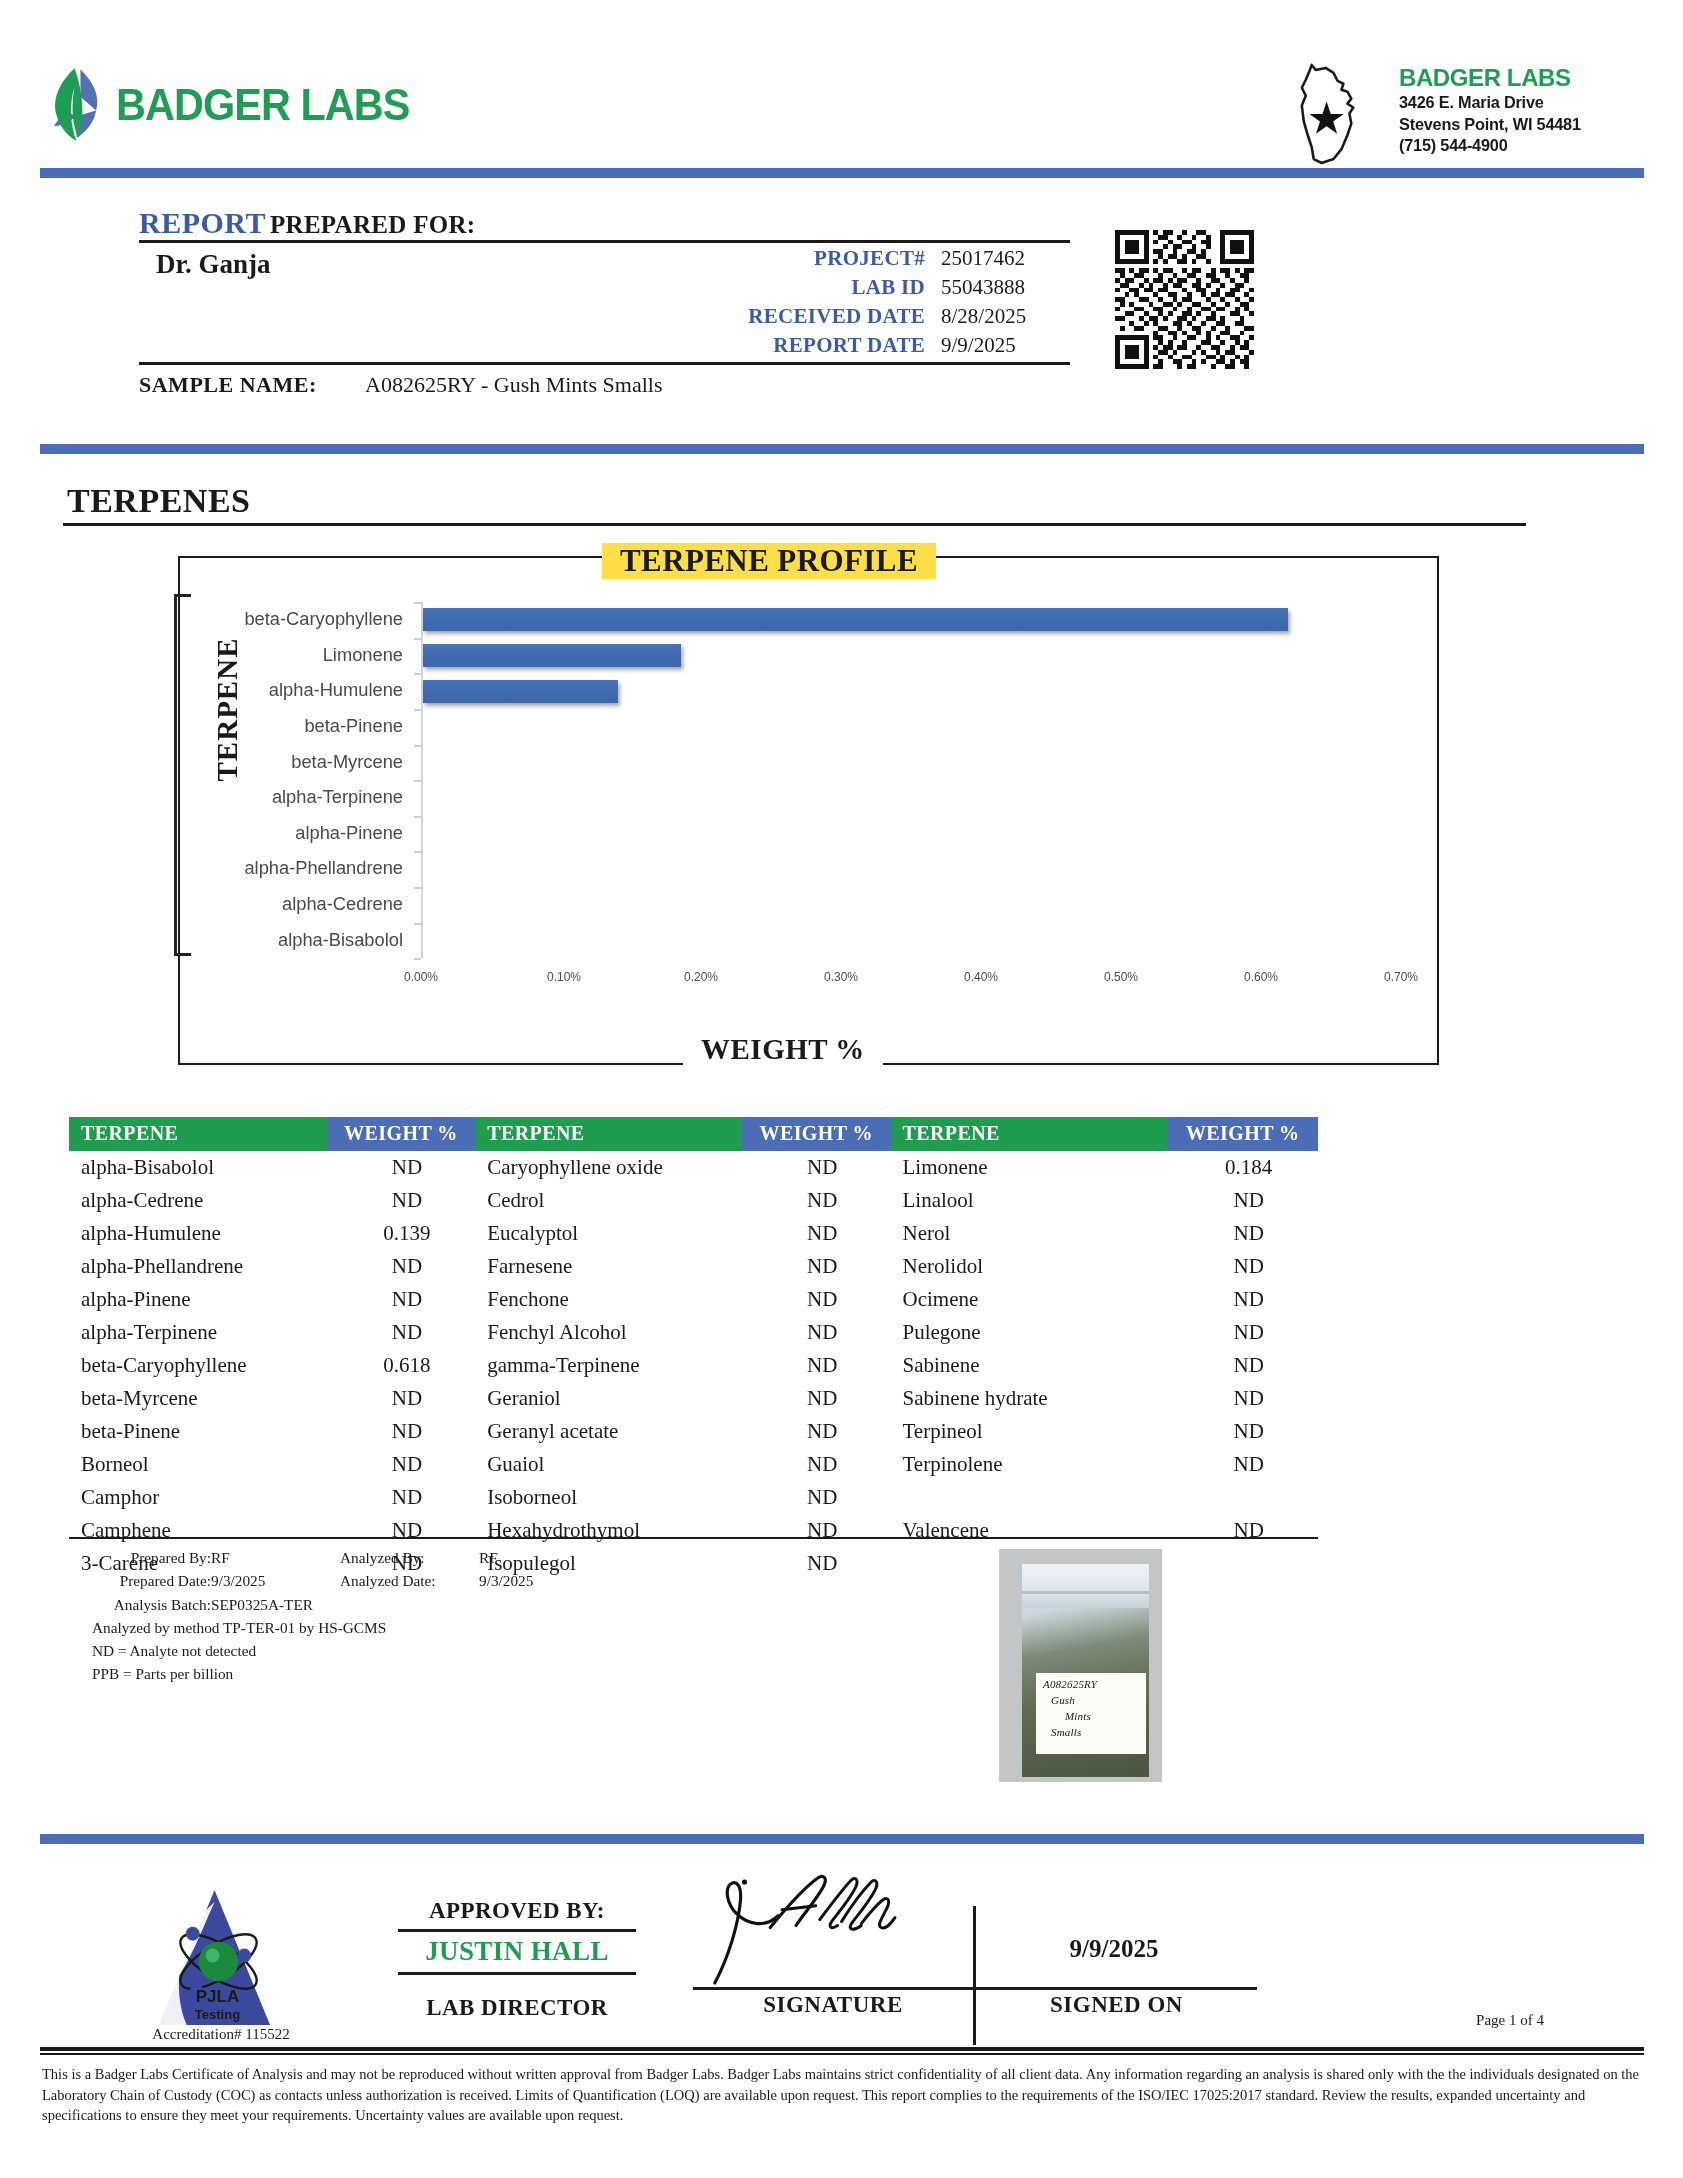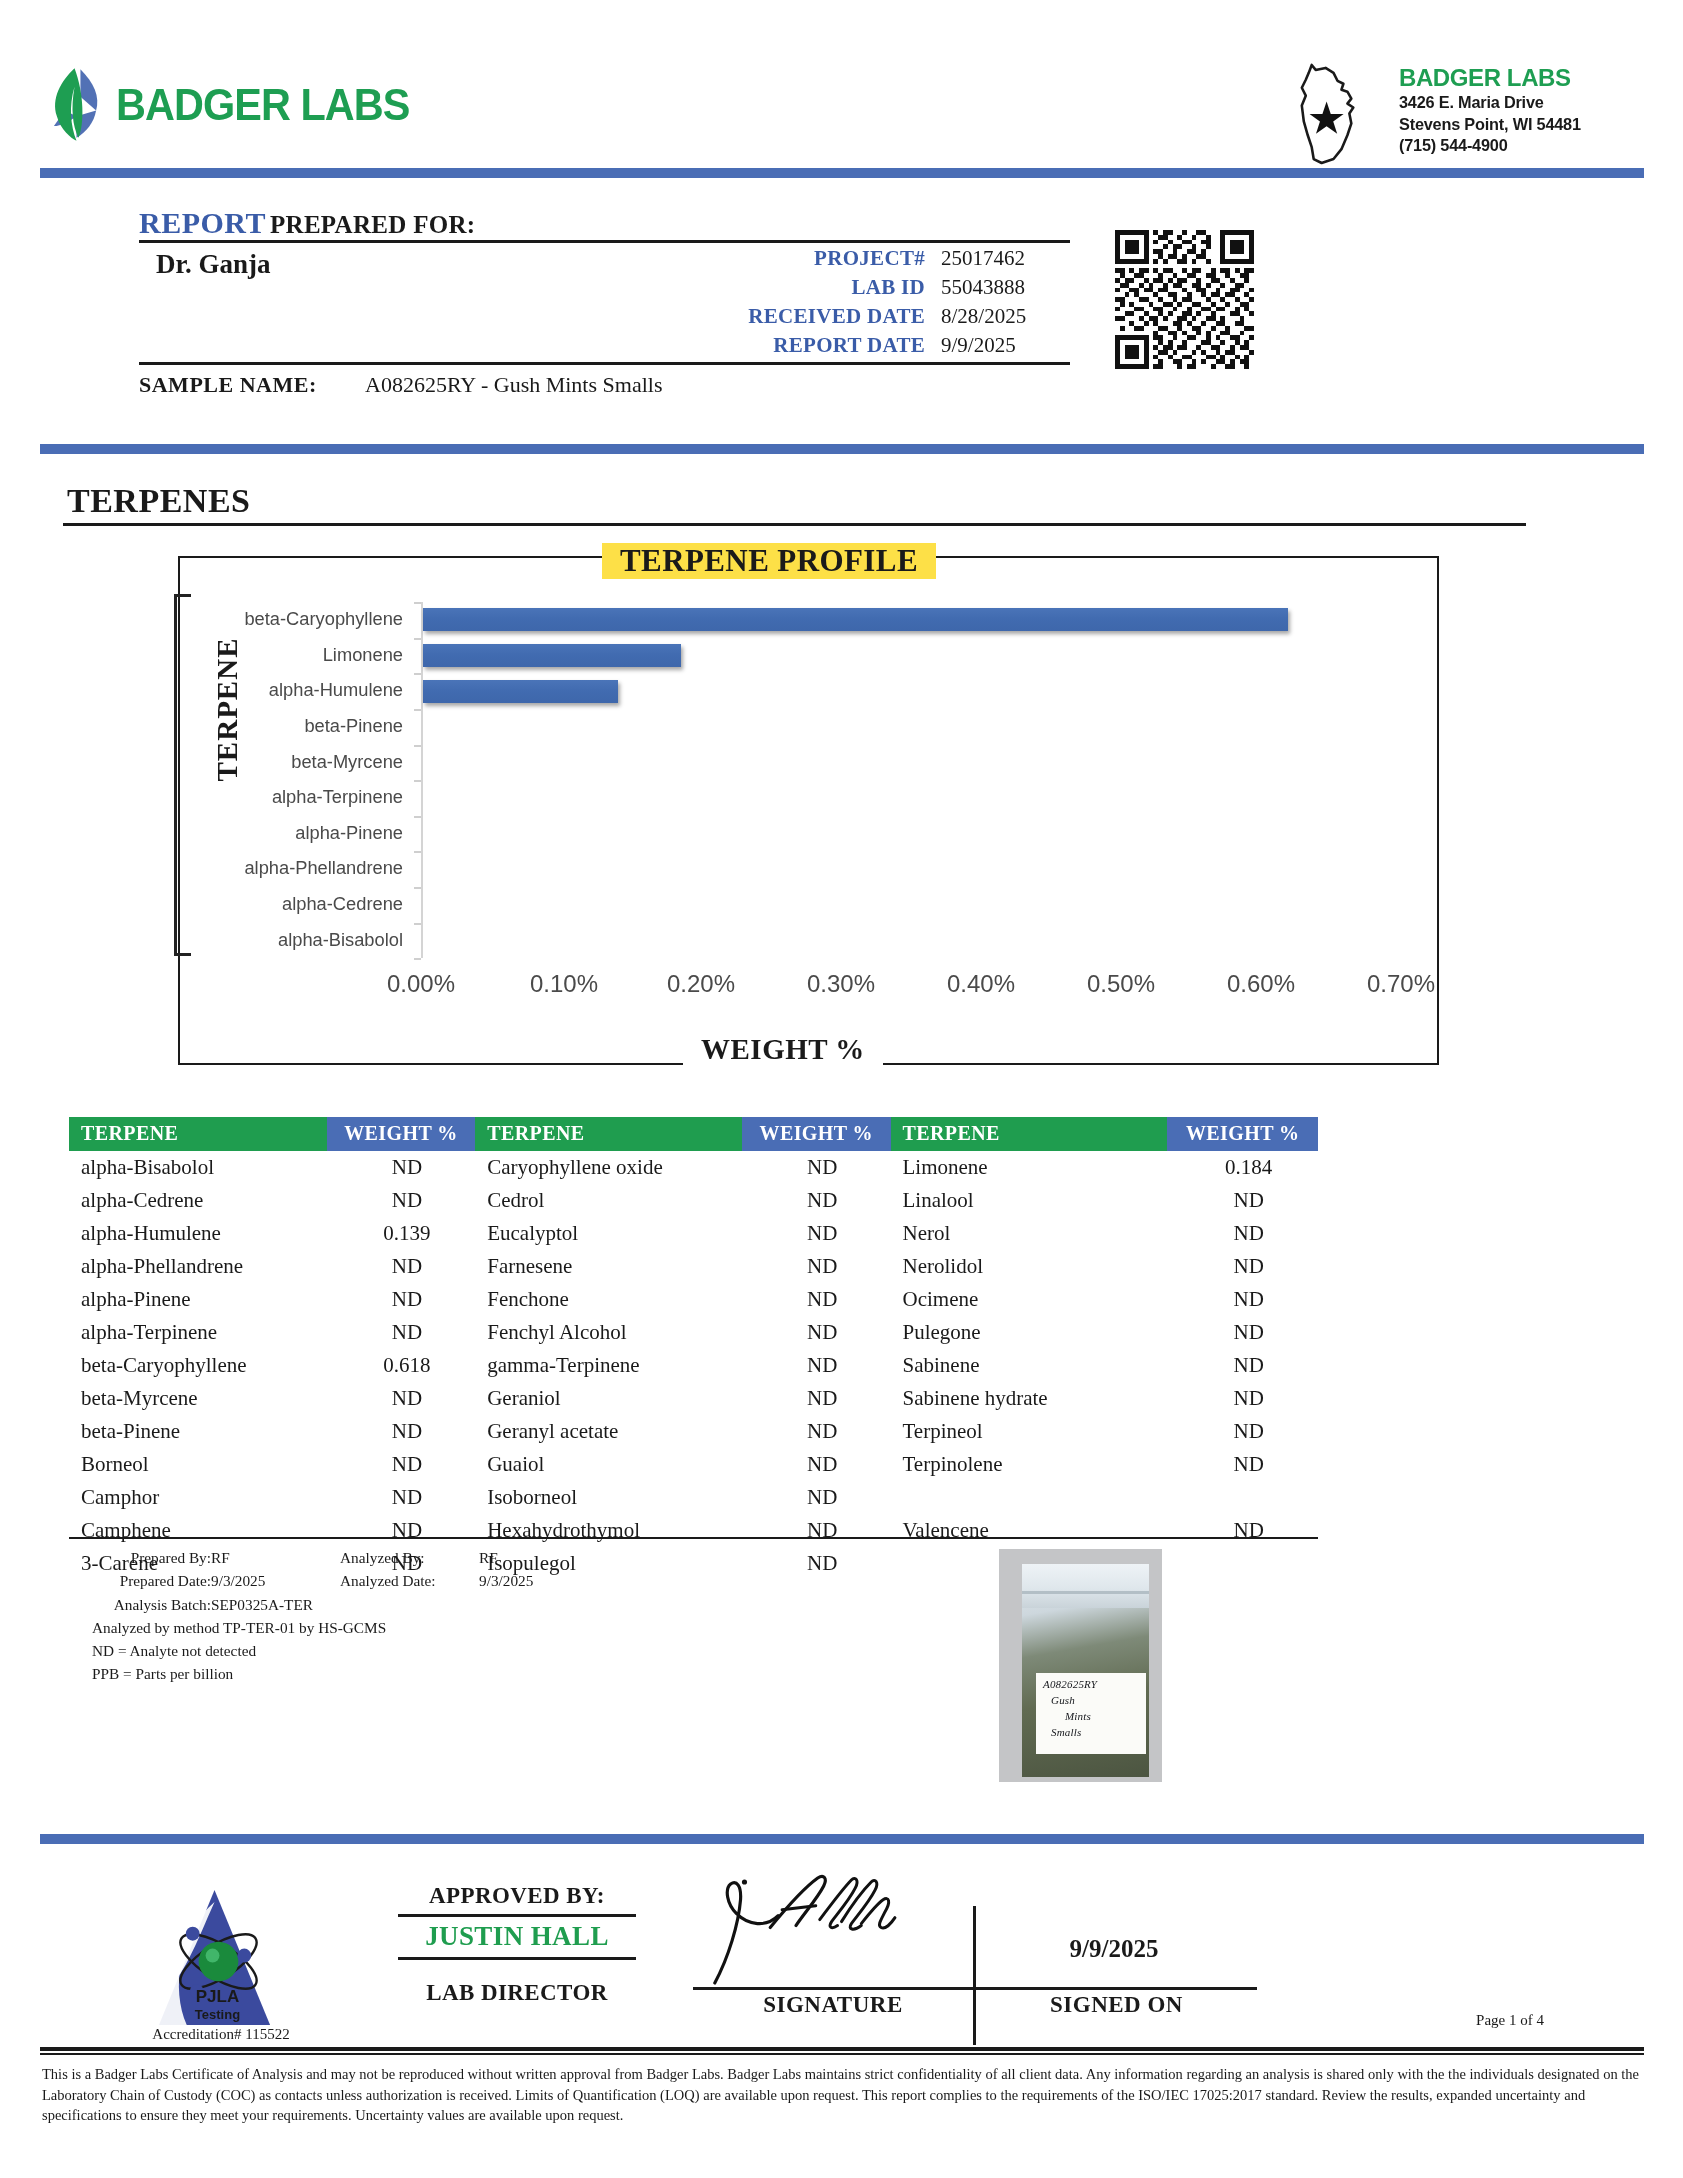--- a/index.html
+++ b/index.html
@@ -65,21 +65,21 @@
               border-left:3px solid #222; border-top:3px solid #222; border-bottom:3px solid #222; }
 
   .plot { position:absolute; left:421px; top:602px; width:980px; height:356px; }
   .axis-v { position:absolute; left:0; top:0; width:2px; height:356px; background:#d4d4d4; }
   .tick { position:absolute; left:-7px; width:7px; height:1.6px; background:#cfcfcf; }
   .cat-label { position:absolute; right:998px; font-family:"Liberation Sans", sans-serif;
                font-size:18.3px; color:#4a4a4a; white-space:nowrap; text-align:right; }
   .bar { position:absolute; height:23px; background:linear-gradient(180deg,#4a74b8 0%,#416bb0 48%,#3e67ab 100%);
          box-shadow:2px 3px 4px rgba(0,0,0,0.35); }
   .xtick-label { position:absolute; top:368px; font-family:"Liberation Sans", sans-serif;
-                 font-size:24px; color:#4a4a4a; transform:translateX(-50%); white-space:nowrap; }
+                 font-size:12px; color:#4a4a4a; transform:translateX(-50%); white-space:nowrap; }
 
   
   .tbl { position:absolute; left:69px; top:1117px; width:1249px; border-collapse:collapse; }
   .tbl th { font-family:"Liberation Serif", serif; font-weight:bold; font-size:20px; color:#ffffff;
             text-align:left; padding:5px 0 6px 12px; letter-spacing:0.4px; }
   .th-green { background:#1f9d4f; }
   .th-blue  { background:#4a6db5; text-align:center !important; padding-left:0 !important; }
   .tbl td { font-size:21px; padding:2px 0 2px 12px; height:29px; }
   .td-val { text-align:center; padding-left:0; }
   .tbl tbody tr:last-child td { border-bottom:none; }
@@ -106,21 +106,21 @@
 
   
   .pjla { position:absolute; left:153px; top:1886px; width:129px; height:149px; }
   .pjla-name { position:absolute; left:153px; top:1987px; width:129px; text-align:center;
                font-family:"Liberation Sans", sans-serif; font-weight:bold; font-size:17px; }
   .pjla-sub { position:absolute; left:153px; top:2007px; width:129px; text-align:center;
               font-family:"Liberation Sans", sans-serif; font-weight:bold; font-size:13px; }
   .pjla-acc { position:absolute; left:107px; top:2026px; width:228px; text-align:center; font-size:15px; }
 
   .appr-col { position:absolute; left:398px; top:1883px; width:238px; text-align:center; }
-  .appr-top { font-weight:bold; font-size:23px; letter-spacing:0.4px; }
+  .appr-top { font-weight:bold; font-size:23px; letter-spacing:0.4px;margin-top:15px; }
   .appr-line { height:3px; background:#1a1a1a; margin:5px 0 4px; }
   .appr-name { font-weight:bold; font-size:27px; color:#1f9d4f; letter-spacing:0.4px; }
   .appr-role { font-weight:bold; font-size:23px; letter-spacing:0.4px; margin-top:20px; }
 
   .sig-area { position:absolute; left:693px; top:1866px; width:564px; height:144px; }
   .sig-hline { position:absolute; left:693px; top:1987px; width:564px; height:3px; background:#1a1a1a; }
   .sig-vline { position:absolute; left:973px; top:1906px; width:3px; height:139px; background:#1a1a1a; }
   .sig-cap { position:absolute; top:1992px; font-weight:bold; font-size:23px; letter-spacing:0.5px; text-align:center; }
   .signed-date { position:absolute; left:990px; top:1935px; width:248px; text-align:center;
                  font-weight:bold; font-size:25px; }

